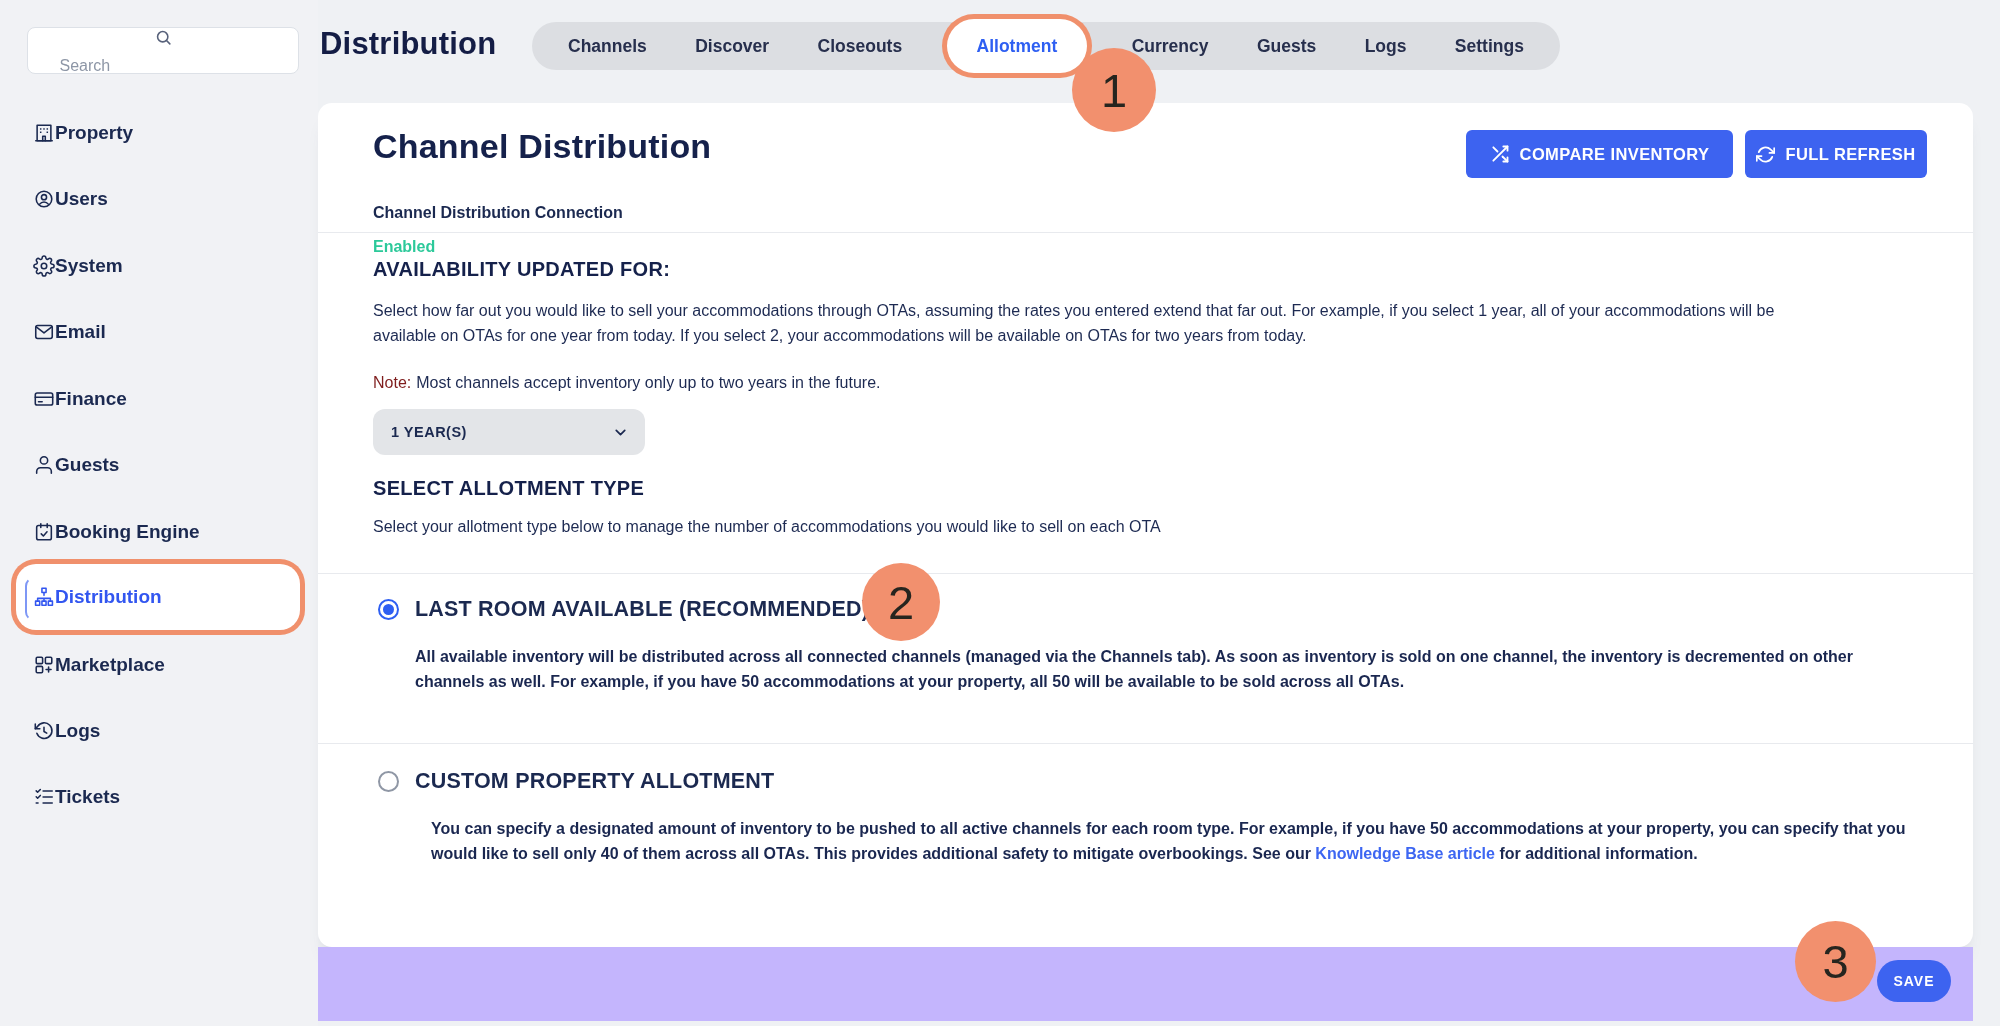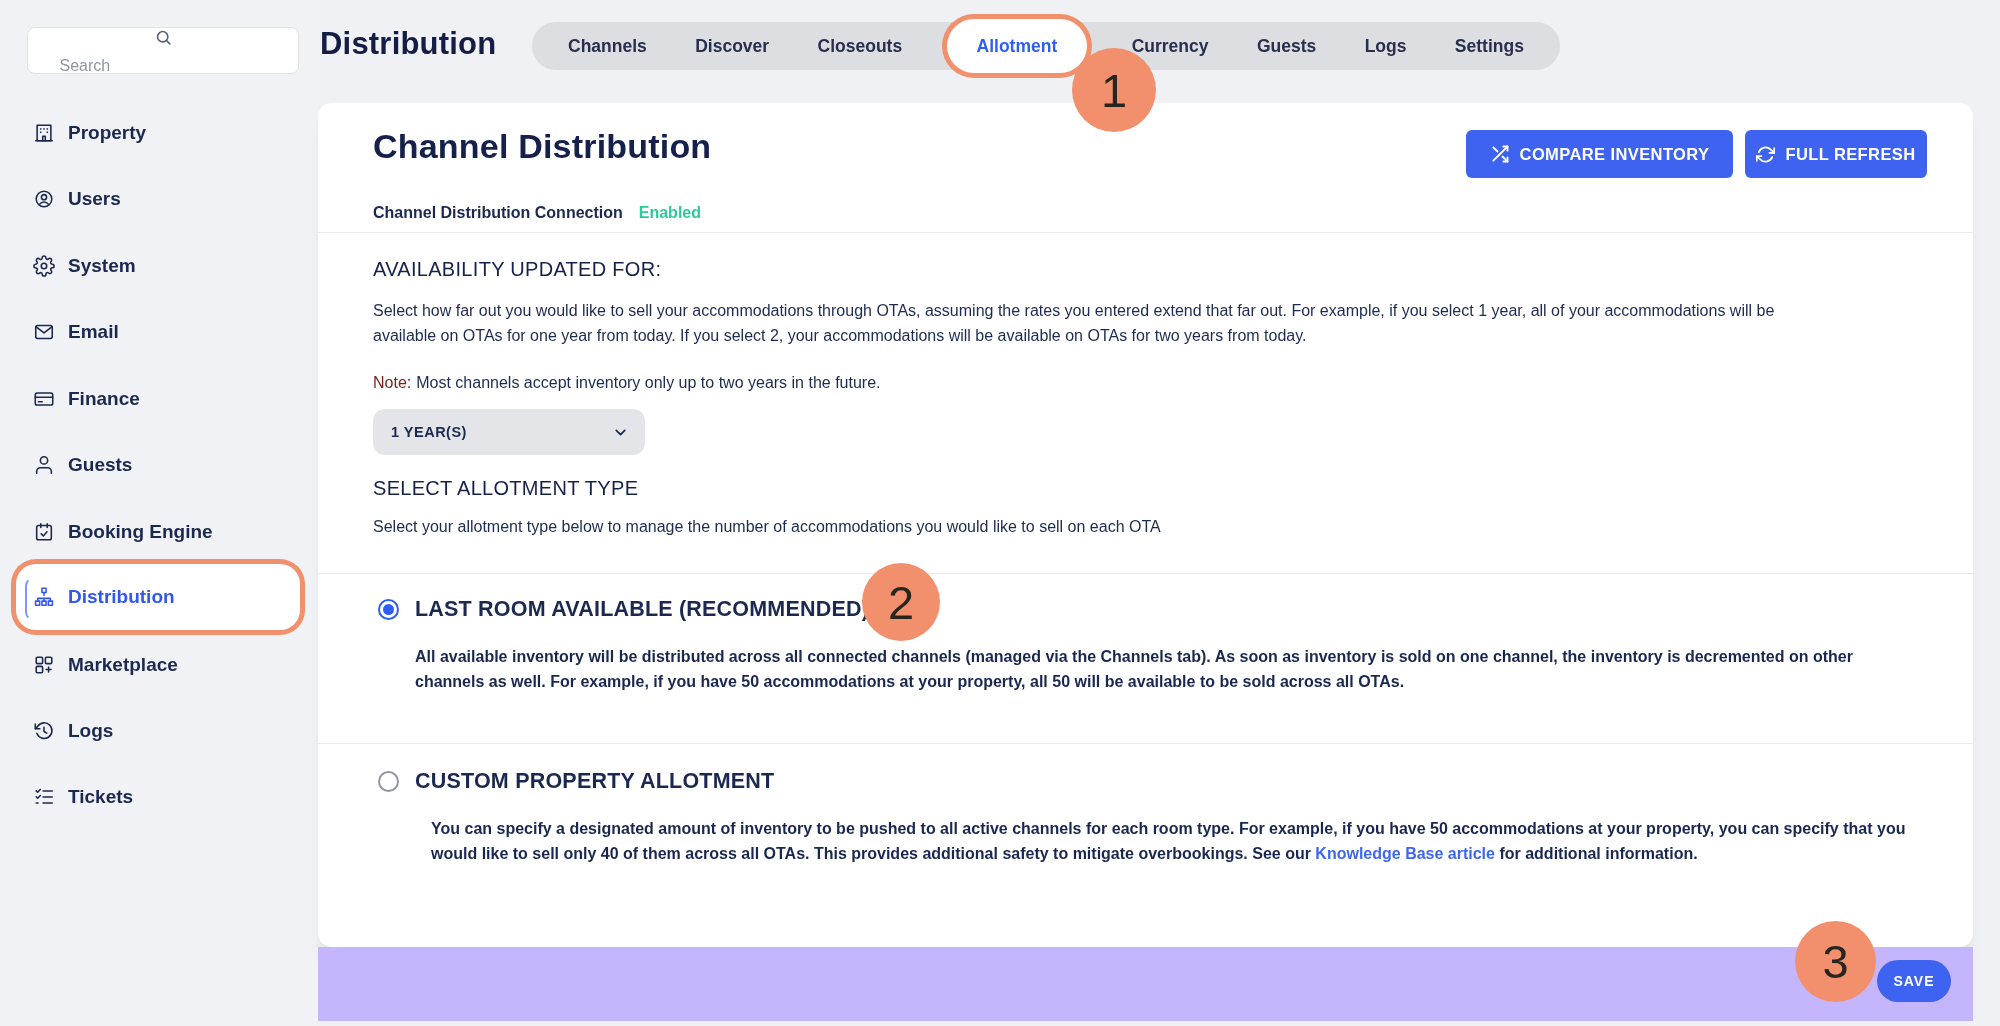--- a/index.html
+++ b/index.html
@@ -18,21 +18,21 @@
     background:#fff; border:1px solid #dde1e7; border-radius:8px;
     display:flex; align-items:center; padding:0 14px; gap:10px;flex-direction:column;
   }
   .search-box input {
     border:none; outline:none; background:transparent; flex:1;
     font-family:inherit; font-size:16px; color:#1b2950;
   }
   .search-box input::placeholder { color:#8d96a6; }
   .nav-item {
     position:absolute; left:0; width:318px; height:44px;
-    display:flex; align-items:center; gap:13px; padding-left:33px;
+    display:flex; align-items:center; gap:0; padding-left:33px;
     font-size:19px; font-weight:600; color:#1b2950; cursor:pointer;
   }
   .nav-item svg { flex:0 0 auto; }
   .nav-item.active {
     left:23px; width:270px; height:52px; padding-left:10px;
     background:#fff; border-radius:13px; color:#3256f0;
     box-shadow:0 0 0 7px #ffffff, 0 0 0 12px #f0906c;
   }
   .nav-item.active::before {
     content:""; position:absolute; left:2px; top:6px; height:40px; width:14px;
@@ -78,31 +78,31 @@
   .btn-blue {
     position:absolute; top:27px; height:48px;
     background:#3d63f0; color:#fff; border:none; border-radius:6px;
     font-family:inherit; font-size:16.5px; font-weight:700; letter-spacing:.4px;
     display:flex; align-items:center; justify-content:center; gap:10px; cursor:pointer;
   }
   .btn-compare { left:1148px; width:267px; }
   .btn-refresh { left:1427px; width:182px; }
   .connection-row {
     position:absolute; left:55px; top:101px;
-    display:flex; gap:16px; align-items:baseline;
+    display:flex; gap:16px; align-items:baseline;flex-direction:column;
   }
   .connection-label { font-size:16px; font-weight:700; color:#1b2950; }
   .connection-status { font-size:16px; font-weight:600; color:#2cc99a; }
   .divider { position:absolute; left:0; right:0; height:0; border-top:1.5px solid #e8eaee; }
   .div-1 { top:129px; }
   .div-2 { top:470px; }
   .div-3 { top:640px; }
   .section-heading {
     position:absolute; left:55px;
-    font-size:20px; font-weight:400; color:#15214b; letter-spacing:.3px;
+    font-size:20px; font-weight:700; color:#15214b; letter-spacing:.3px;
   }
   .avail-heading { top:155px; }
   .allot-heading { top:374px; }
   .para {
     position:absolute; left:55px; width:1415px;
     font-size:16px; font-weight:500; color:#1d2a52; line-height:24.5px;
   }
   .avail-desc { top:196px; }
   .allot-desc { top:412px; }
   .note-row { position:absolute; left:55px; top:271px; font-size:16px; color:#1d2a52; }

